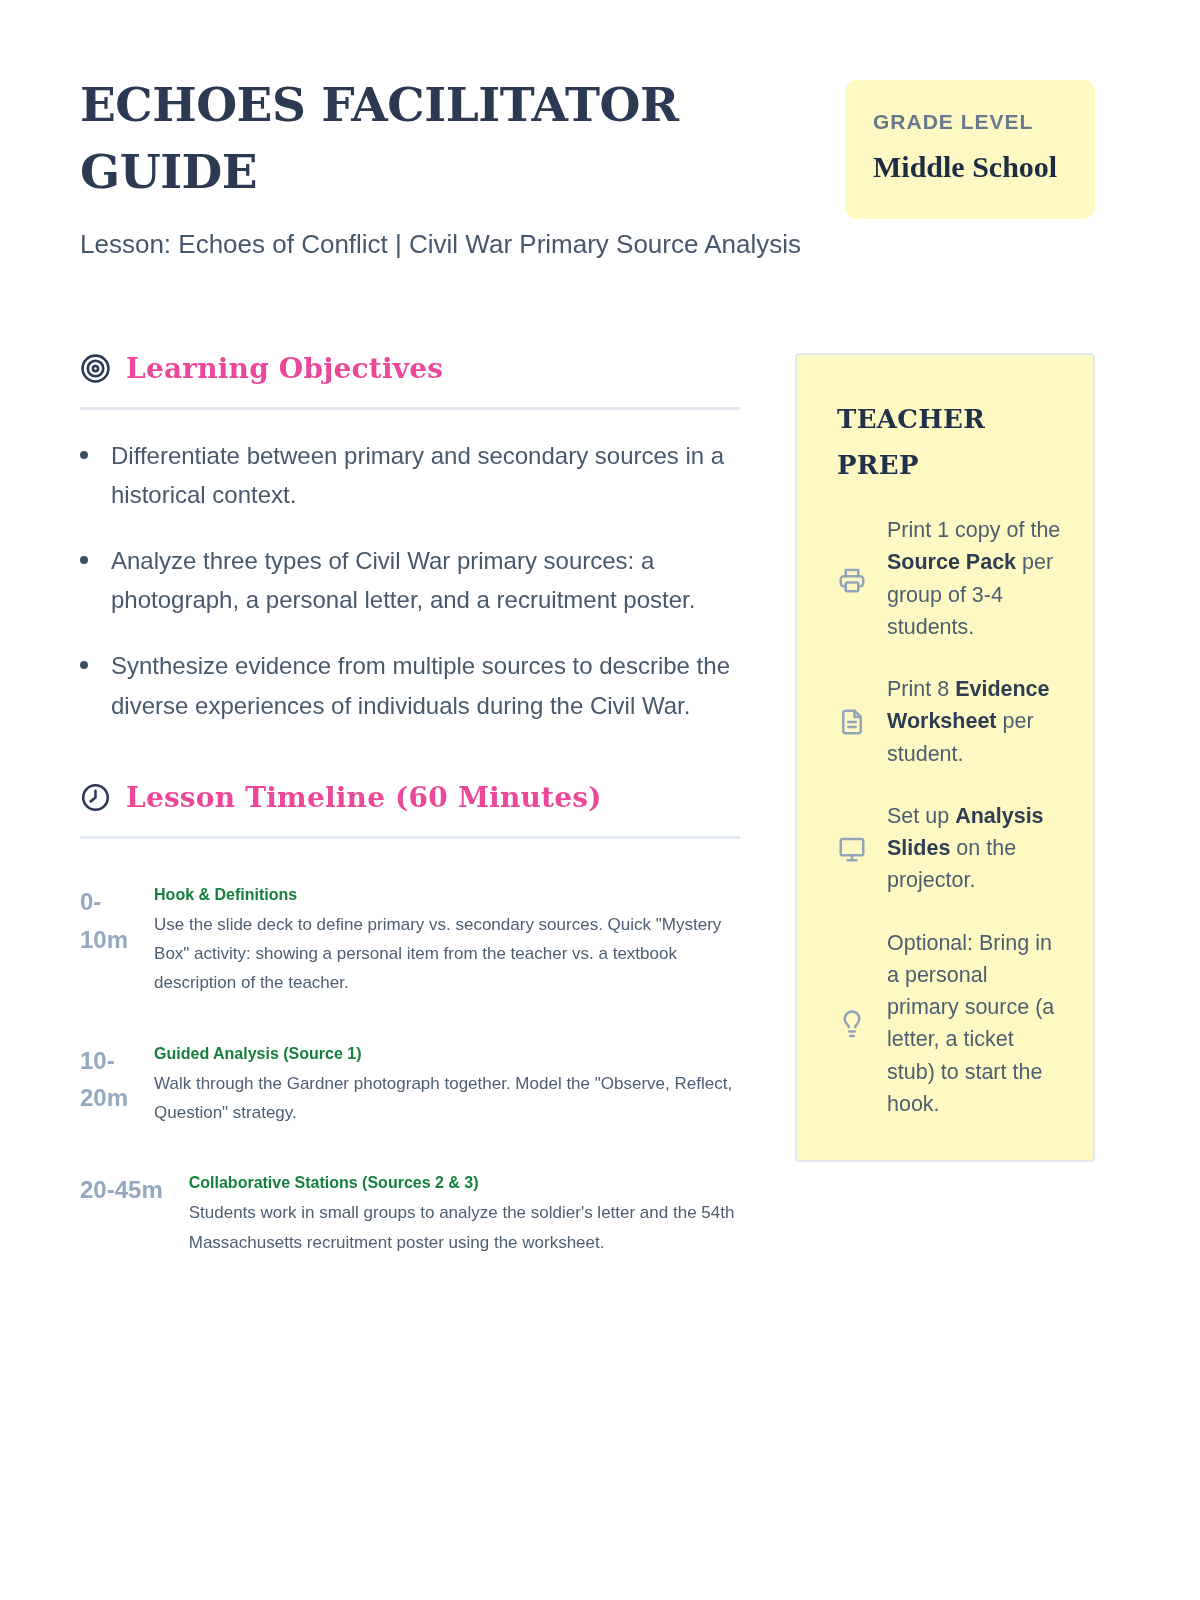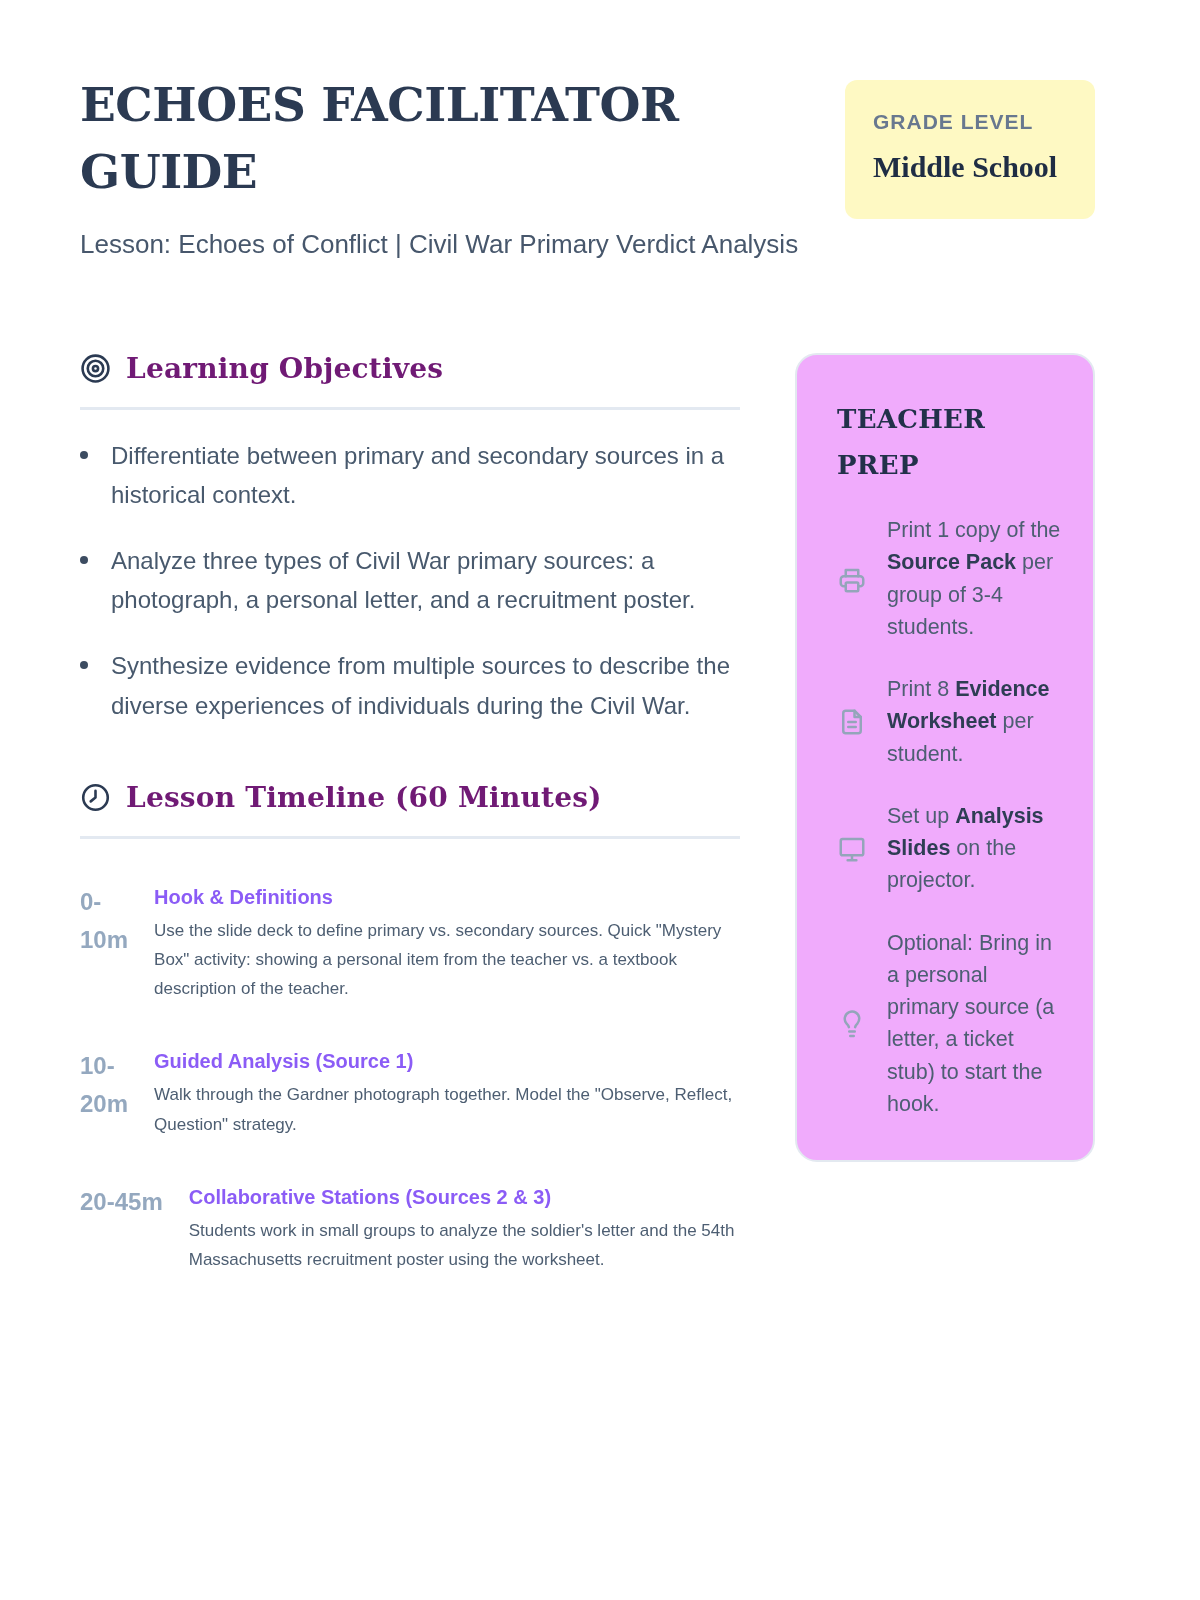--- a/index.html
+++ b/index.html
@@ -42,21 +42,21 @@
   }
 
   
   .main-col { position: absolute; left: 80px; top: 352px; width: 660px; }
 
   .section-heading { display: flex; align-items: center; gap: 15px; }
   .section-heading .h-icon { width: 31px; height: 31px; color: #2b3a52; flex: 0 0 auto; }
   .section-heading .h-icon svg { width: 31px; height: 31px; display: block; }
   .section-title {
     font-family: "DejaVu Serif", "Liberation Serif", serif;
-    font-weight: 700; font-size: 28px; color: #701a75; letter-spacing: 0.2px;
+    font-weight: 700; font-size: 28px; color: #ec4899; letter-spacing: 0.2px;
   }
   .rule { height: 3px; background: #e3e9f1; border: none; margin-top: 22px; }
 
   
   .objectives-list { list-style: none; margin-top: 26px; }
   .objective-item { display: flex; gap: 23px; margin-bottom: 27px; }
   .objective-item .dot {
     flex: 0 0 auto; width: 8px; height: 8px; border-radius: 50%;
     background: #3c4c61; margin-top: 15px;
   }
@@ -65,27 +65,27 @@
   
   .timeline-section { margin-top: 56px; }
   .timeline-entries { margin-top: 8px; }
   .timeline-entry { display: flex; gap: 26px; margin-top: 44px; align-items: flex-start; }
   .t-time {
     flex: 0 0 auto;
     font-size: 24px; font-weight: 700; color: #94a8bf;
     line-height: 1.58; white-space: pre-line;
   }
   .t-body { flex: 1 1 auto; }
-  .t-title { font-size: 20px; font-weight: 700; color: #8b5cf6; line-height: 1.45; }
+  .t-title { font-size: 16px; font-weight: 700; color: #15803d; line-height: 1.45; }
   .t-desc { margin-top: 4px; font-size: 17px; line-height: 1.72; color: #4d5e72; }
 
   
   .prep-card {
     position: absolute; left: 795px; top: 353px; width: 300px;
-    background: #f0abfc; border: 2px solid #e3e9f0; border-radius: 22px;
+    background: #fef9c3; border: 2px solid #e3e9f0; border-radius: 4px;
     padding: 42px 32px 40px 40px;
   }
   .prep-heading {
     font-family: "DejaVu Serif", "Liberation Serif", serif;
     font-weight: 700; font-size: 26px; color: #22314a; line-height: 1.75;
     letter-spacing: 0.3px;
   }
   .prep-items { margin-top: 26px; display: flex; flex-direction: column; gap: 30px; }
   .prep-item { display: flex; gap: 20px; align-items: center; }
   .prep-item .p-icon { flex: 0 0 auto; width: 30px; height: 30px; color: #94a5ba; margin-top: 2px; }
@@ -93,21 +93,21 @@
   .prep-text { font-size: 21.5px; line-height: 1.5; color: #4d5e72; }
   .prep-text b { font-weight: 700; color: #2e3d54; }
 </style>
 </head>
 <body>
 
 <div class="page">
 
   <div class="doc-header">
     <h1 class="doc-title">ECHOES FACILITATOR GUIDE</h1>
-    <div class="doc-subtitle">Lesson: Echoes of Conflict | Civil War Primary Verdict Analysis</div>
+    <div class="doc-subtitle">Lesson: Echoes of Conflict | Civil War Primary Source Analysis</div>
   </div>
 
   <div class="grade-card">
     <div class="grade-label">GRADE LEVEL</div>
     <div class="grade-value">Middle School</div>
   </div>
 
   <div class="main-col">
 
     <div class="objectives-section">

